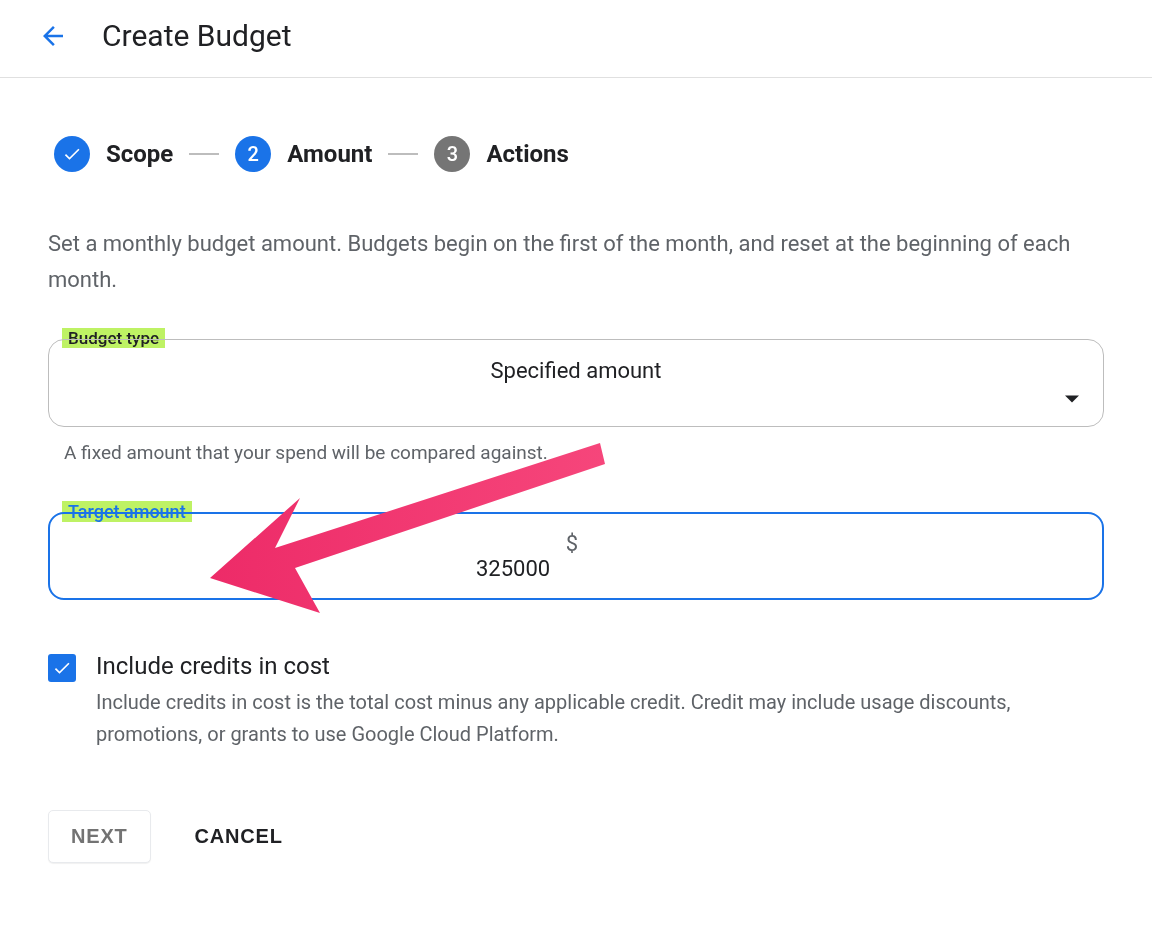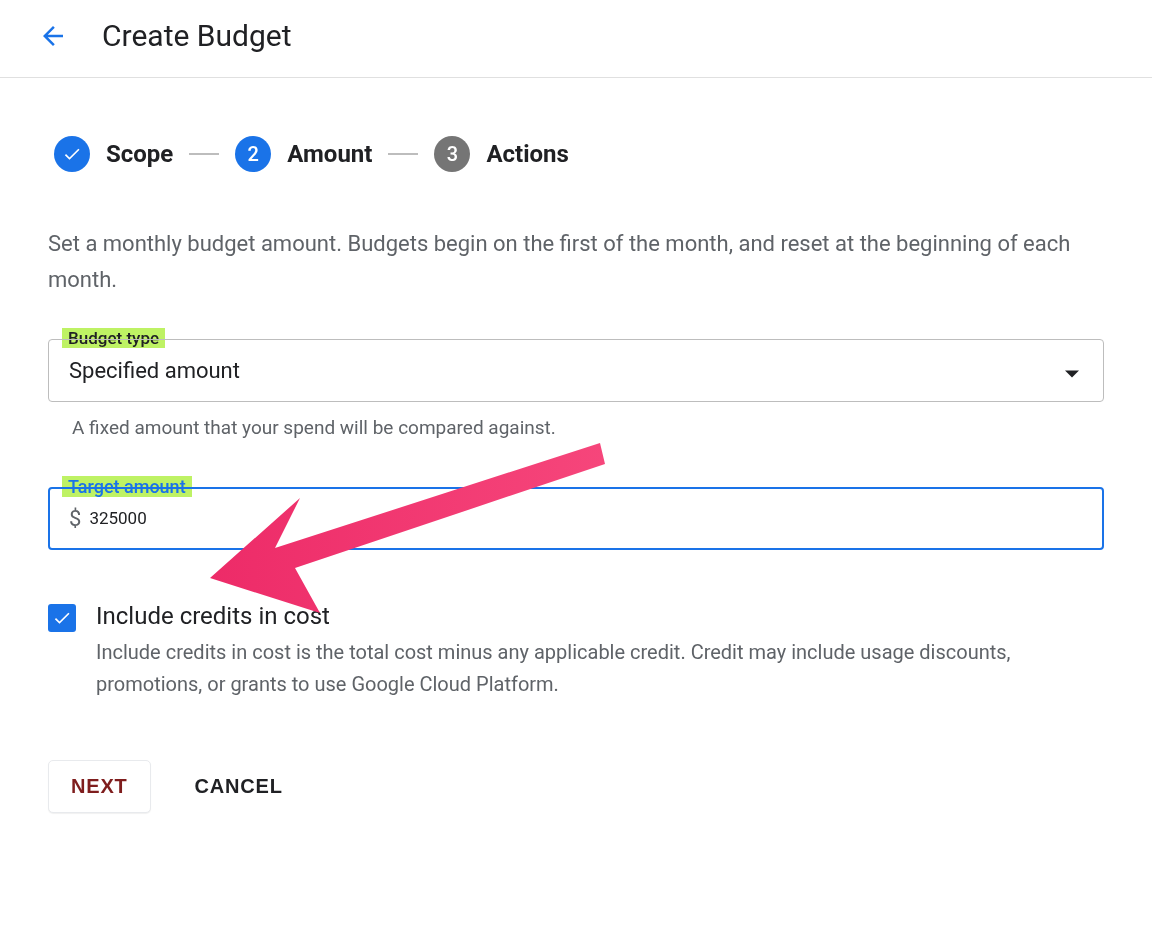--- a/index.html
+++ b/index.html
@@ -73,27 +73,28 @@
       margin-bottom: 40px;
       max-width: 1040px;
       margin-top: 6px;
     }
     .field-wrap {
       position: relative;
       margin-bottom: 10px;
     }
     .field-outline {
       border: 1px solid #bdbdbd;
-      border-radius: 4px;
+      border-radius: 16px;
       display: flex;
       align-items: center;
       padding: 18px 20px;
       font-size: 22px;
       color: #202124;
       position: relative;
+      flex-direction: column;
     }
     .field-outline.focus {
       border: 2px solid #1a73e8;
       padding: 17px 19px;
     }
     .floating-label {
       position: absolute;
       top: -11px;
       left: 14px;
       background: #bef264;
@@ -104,32 +105,32 @@
     }
     .floating-label.focus { color: #1a73e8; font-weight: 500; font-size: 18px;}
     .dropdown-caret {
       margin-left: auto;
       margin-right: 4px;
     }
     .helper-text {
       font-size: 19px;
       color: #5f6368;
       margin-top: 14px;
-      margin-left: 24px;
+      margin-left: 16px;
     }
     .target-section { margin-top: 48px; position: relative; }
     .currency {
       color: #5f6368;
       margin-right: 8px;
       font-size: 22px;
     }
     .amount-input {
       border: none;
       outline: none;
-      font-size: 17px;
+      font-size: 22px;
       color: #202124;
       width: 200px;
       font-family: inherit;
     }
     .checkbox-row {
       display: flex;
       align-items: flex-start;
       gap: 20px;
       margin-top: 52px;
     }
@@ -160,21 +161,21 @@
       align-items: center;
       gap: 44px;
       margin-top: 60px;
     }
     .btn-next {
       border: 1px solid #e8eaed;
       border-radius: 5px;
       padding: 14px 22px;
       font-size: 20px;
       font-weight: 600;
-      color: #7f1d1d;
+      color: #737373;
       background: #fff;
       cursor: pointer;
       letter-spacing: 0.8px;
       box-shadow: 0 1px 1px rgba(0,0,0,0.06);
     }
     .btn-cancel {
       font-size: 20px;
       font-weight: 600;
       color: #202124;
       background: none;

